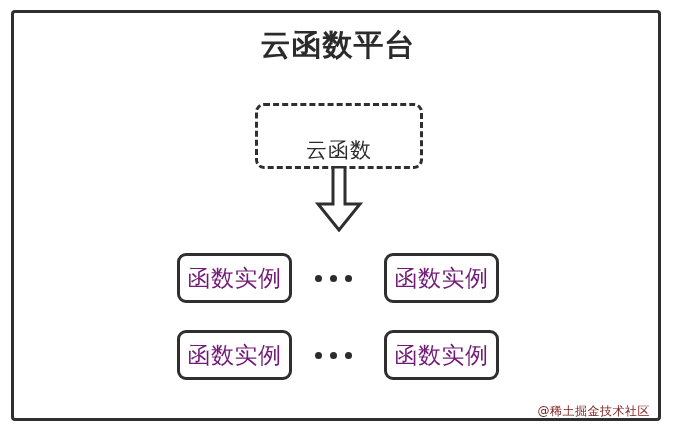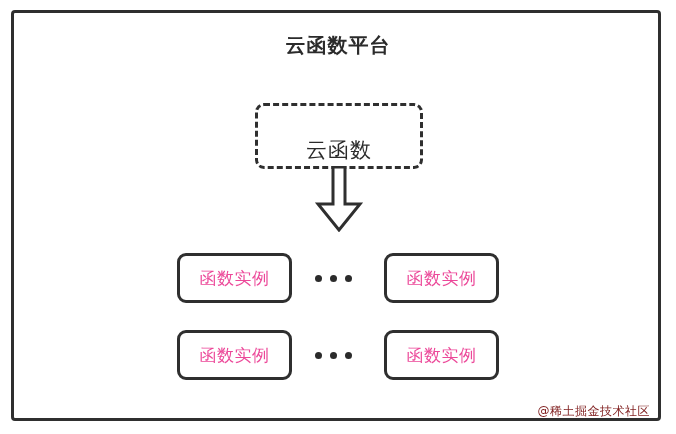--- a/index.html
+++ b/index.html
@@ -31,21 +31,21 @@
     border-radius: 4px;
     background: #ffffff;
   }
   
   .platform-title {
     position: absolute;
     left: 0;
     top: 26px;
     width: 676px;
     text-align: center;
-    font-size: 20px;
+    font-size: 30px;
     font-weight: bold;
     color: #2b2b2b;
     letter-spacing: 1px;
     line-height: 38px;
   }
   
   .cloud-func-box {
     position: absolute;
     left: 255px;
     top: 103px;
@@ -80,22 +80,22 @@
     width: 115px;
     height: 50px;
     border: 3px solid #2f2f2f;
     border-radius: 9px;
     background: #ffffff;
     display: flex;
     align-items: center;
     justify-content: center;
   }
   .inst-label {
-    font-size: 17px;
-    color: #ec4899;
+    font-size: 23px;
+    color: #701a75;
     letter-spacing: 0.5px;
   }
   .inst-r0-c0 { left: 177px; top: 253px; }
   .inst-r0-c1 { left: 384px; top: 253px; }
   .inst-r1-c0 { left: 177px; top: 330px; }
   .inst-r1-c1 { left: 384px; top: 330px; }
   
   .ellipsis {
     position: absolute;
     width: 66px;

